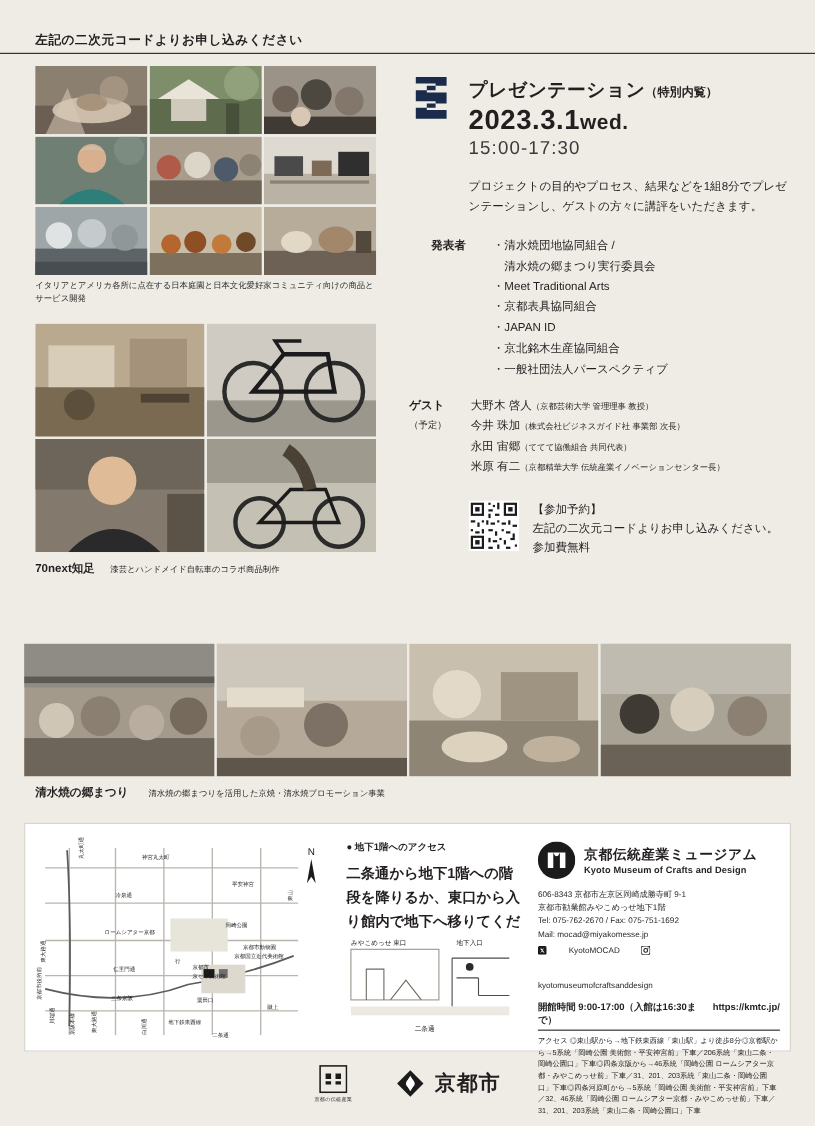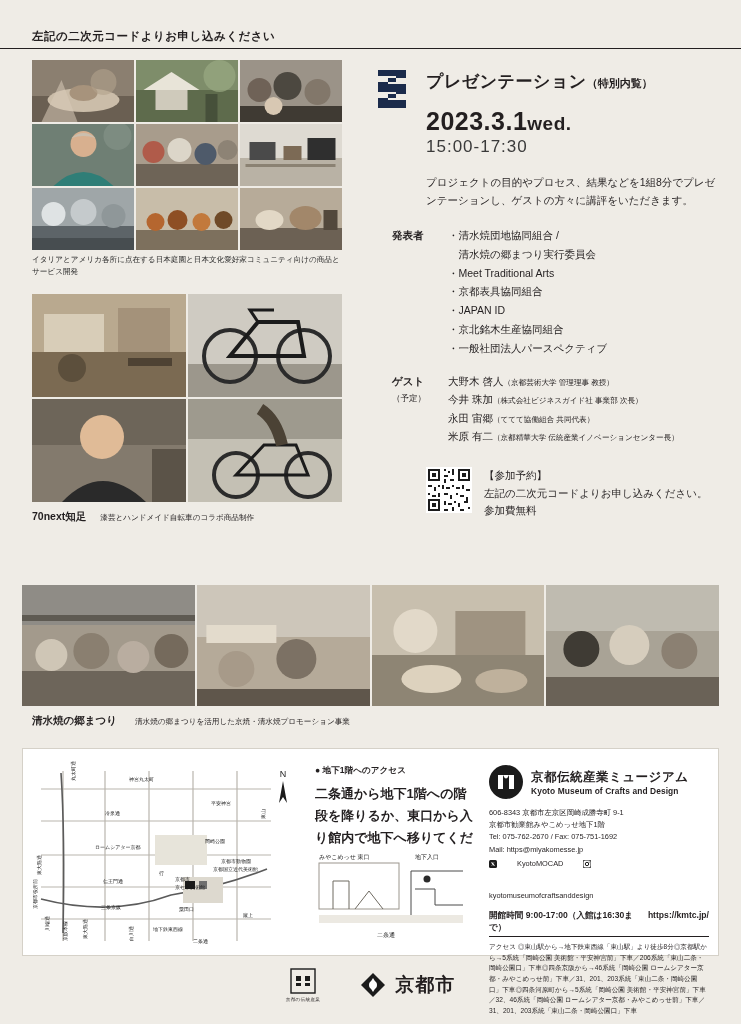--- a/index.html
+++ b/index.html
@@ -61,32 +61,32 @@
   .band-cap .d { font-size: 7.6px; }
 
   
   .right-col {
     position: absolute; left: 372px; top: 60px; width: 347px;
   }
   .pres-head { display: flex; align-items: flex-start; gap: 14px; }
   .logo-s { width: 40px; height: 46px; flex: none; margin-top: 6px; }
   .pres-title { font-size: 17px; font-weight: bold; letter-spacing: .5px; padding-top: 10px; }
   .pres-title .sub { font-size: 11px; font-weight: bold; letter-spacing: 0; }
-  .pres-date { font-size: 25px; font-weight: bold; letter-spacing: .5px; margin-top: 14px; }
+  .pres-date { font-size: 25px; font-weight: bold; letter-spacing: .5px; margin-top: 2px; }
   .pres-date .wd { font-size: 19px; }
   .pres-time { font-size: 17px; letter-spacing: 1px; margin-top: 1px; color: #3a3a3a; }
 
   .pres-body { font-size: 10.5px; line-height: 1.75; margin-top: 16px; margin-left: 54px; }
 
   .list-block { display: flex; margin-top: 16px; margin-left: 20px; }
   .list-label { width: 56px; flex: none; font-size: 10.5px; font-weight: bold; line-height: 1.8; }
   .list-label .small { font-size: 8.5px; font-weight: normal; display: block; }
   .list-items { font-size: 10.5px; line-height: 1.8; }
 
-  .guest-block { display: flex; margin-top: 14px; margin-left: 20px; }
+  .guest-block { display: flex; margin-top: 14px; }
   .guest-items { font-size: 10.5px; line-height: 1.75; }
   .guest-items .note { font-size: 7.6px; }
 
   .apply { display: flex; gap: 12px; margin-top: 22px; margin-left: 54px; align-items: flex-start; }
   .qr { width: 46px; height: 46px; flex: none; }
   .apply-text { font-size: 10.5px; line-height: 1.65; }
 
   
   .info-box {
     position: absolute; left: 22px; top: 748px; width: 697px; height: 208px;
@@ -527,21 +527,21 @@
         </div>
         <div>
           <div class="m-name-ja">京都伝統産業ミュージアム</div>
           <div class="m-name-en">Kyoto Museum of Crafts and Design</div>
         </div>
       </div>
       <div class="m-addr">
         <div>606-8343 京都市左京区岡崎成勝寺町 9-1</div>
         <div>京都市勧業館みやこめっせ地下1階</div>
         <div>Tel: 075-762-2670 / Fax: 075-751-1692</div>
-        <div>Mail: https@miyakomesse.jp</div>
+        <div>Mail: mocad@miyakomesse.jp</div>
       </div>
       <div class="m-sns">
         <span class="sns-ic">
           <svg width="8" height="8" viewBox="0 0 8 8">
               <rect width="8" height="8" rx="1.5" fill="#1b1b1b"></rect>
               <path d="M2 2.4 l1.6 2 L2.2 5.8 h.6 l1.1-1.1 .9 1.1h1.2L4.2 3.6 5.6 2.2H5L4 3.2 3.2 2.2z" fill="#fff"></path>
             </svg>
         </span>
         <span>KyotoMOCAD</span>
         <span class="sns-ic">

